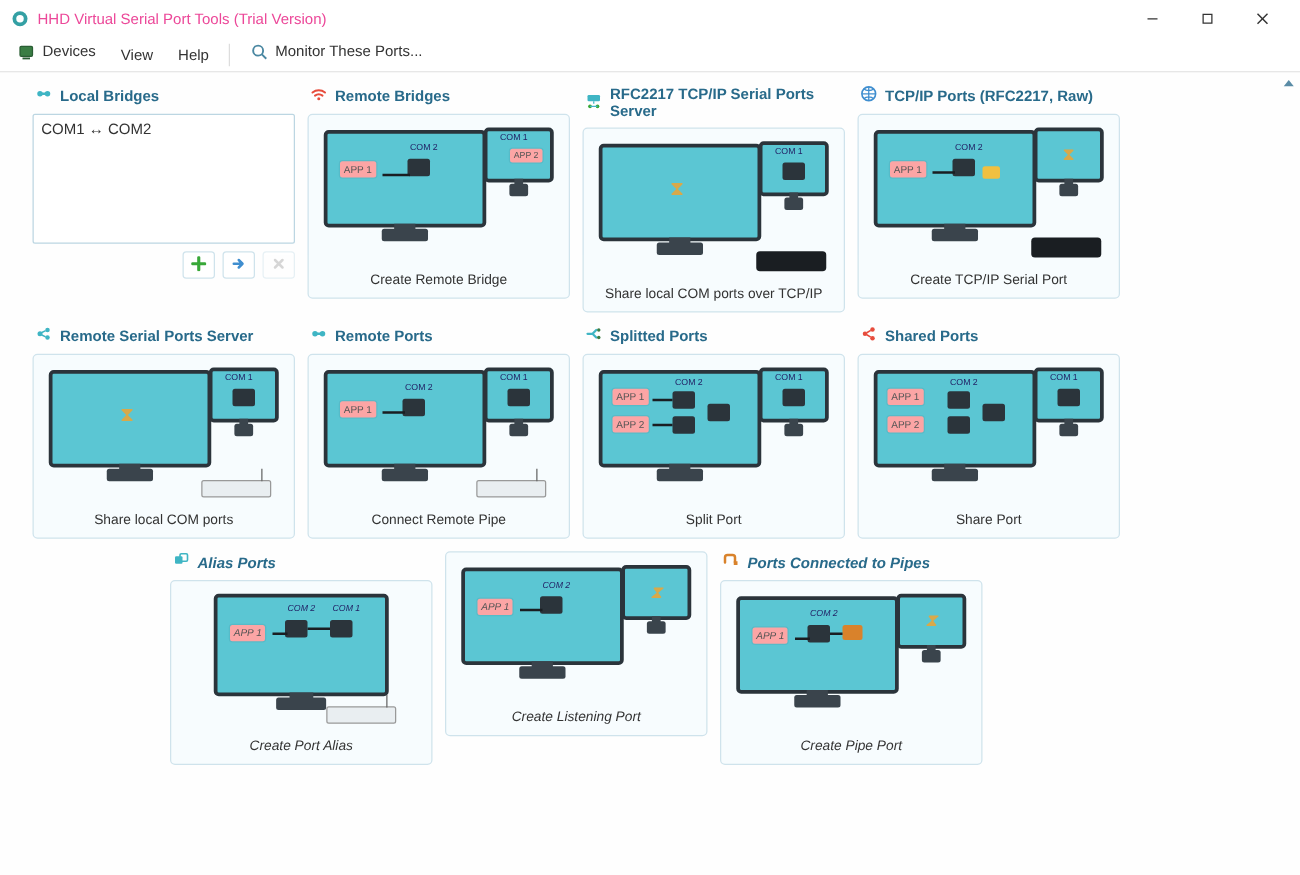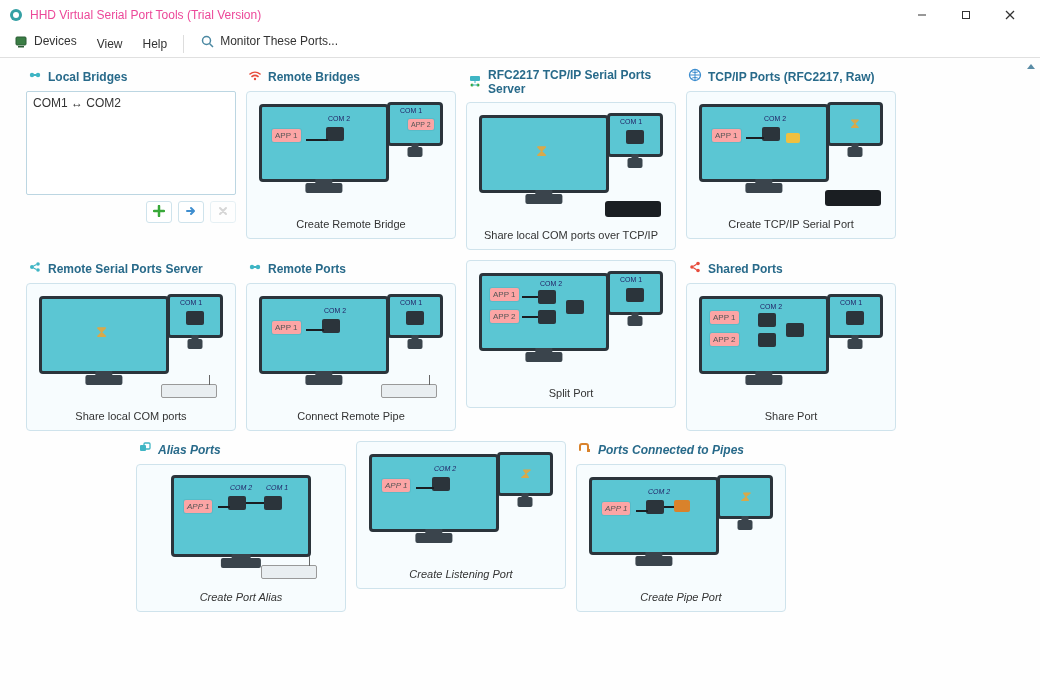--- a/index.html
+++ b/index.html
@@ -449,20 +449,28 @@
               <div class="port-chip" style="top:20px; left:60px;"></div>
               <div class="cable" style="top:30px; left:44px; width:18px;"></div>
             </div>
             <div class="router"></div>
           </div>
           <div class="tile-caption">Connect Remote Pipe</div>
         </div>
       </div>
 
       <div class="card-wrap">
+        <div class="card-title">
+          <span><svg width="14" height="14" viewBox="0 0 14 14">
+                <path d="M2 7h4l3-3m-3 3l3 3" fill="none" stroke="#3fb5c4" stroke-width="1.8" stroke-linecap="round"></path>
+                <circle cx="11" cy="4" r="1.4" fill="#3a7d44"></circle>
+                <circle cx="11" cy="10" r="1.4" fill="#3a7d44"></circle>
+              </svg></span>
+          <span>Splitted Ports</span>
+        </div>
         <div class="tile">
           <div class="tile-illus">
             <div class="monitor mon-small">
                 <div class="leg"></div>
                 <div class="stand"></div>
               <span class="port-label" style="top:2px; left:10px;">COM 1</span>
               <div class="port-chip" style="top:14px; left:16px;"></div>
             </div>
             <div class="monitor mon-big">
                 <div class="leg"></div>

